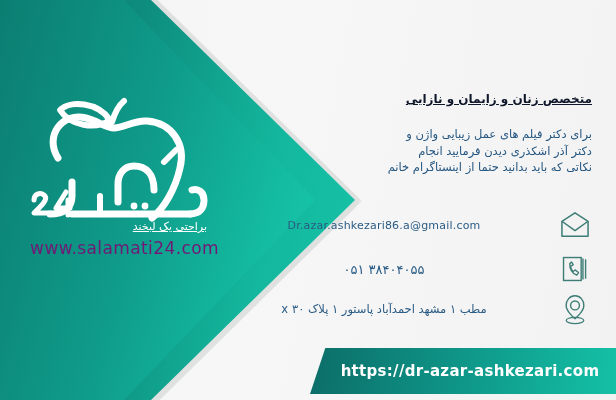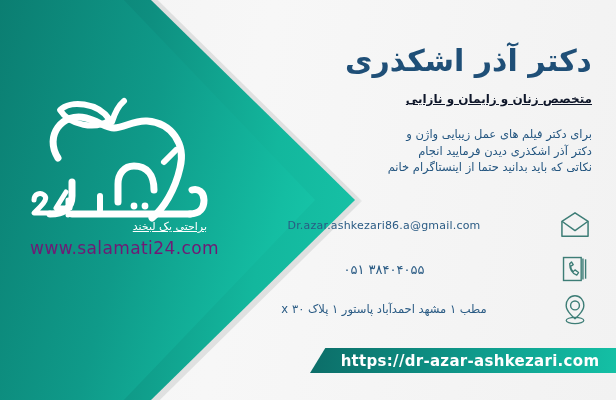--- a/index.html
+++ b/index.html
@@ -158,21 +158,21 @@
   }
   .c-email .c-text { direction: ltr; font-size: 11px; }
   .c-phone .c-text { direction: ltr; font-size: 13px; letter-spacing: 1px; }
 
   
   .url-bar {
     position: absolute;
     left: 310px;
     top: 348px;
     width: 306px;
-    height: 25px;
+    height: 46px;
     background: linear-gradient(95deg, #0c6d68 0%, #0f9b8c 55%, #14c0a5 100%);
     clip-path: polygon(5% 0, 100% 0, 100% 100%, 0 100%);
     display: flex;
     align-items: center;
     justify-content: center;
   }
   .url-text {
     color: #ffffff;
     font-size: 15px;
     font-weight: bold;
@@ -214,21 +214,20 @@
         <path d="M20 104 C20 98 26 96 30 99 C34 102 30 107 26 111 L20 117 L36 117" fill="none" stroke="#ffffff" stroke-width="5" stroke-linecap="round" stroke-linejoin="round"></path>
         <path d="M52 96 L42 112 L56 112 M54 104 L54 119" fill="none" stroke="#ffffff" stroke-width="5" stroke-linecap="round" stroke-linejoin="round"></path>
       </g>
     </svg>
     <div class="logo-tagline">براحتی یک لبخند</div>
     <div class="logo-url">www.salamati24.com</div>
   </div>
 
   <div class="content">
 
-    <div class="doc-name">دکتر آذر اشکذری</div>
     <div class="doc-spec">متخصص زنان و زایمان و نازایی</div>
 
     <div class="desc">
       <div>برای دکتر فیلم های عمل زیبایی واژن و</div>
       <div>دکتر آذر اشکذری دیدن فرمایید انجام</div>
       <div>نکاتی که باید بدانید حتما از اینستاگرام خانم</div>
     </div>
 
     <div class="contact c-email">
       <div class="c-icon">

